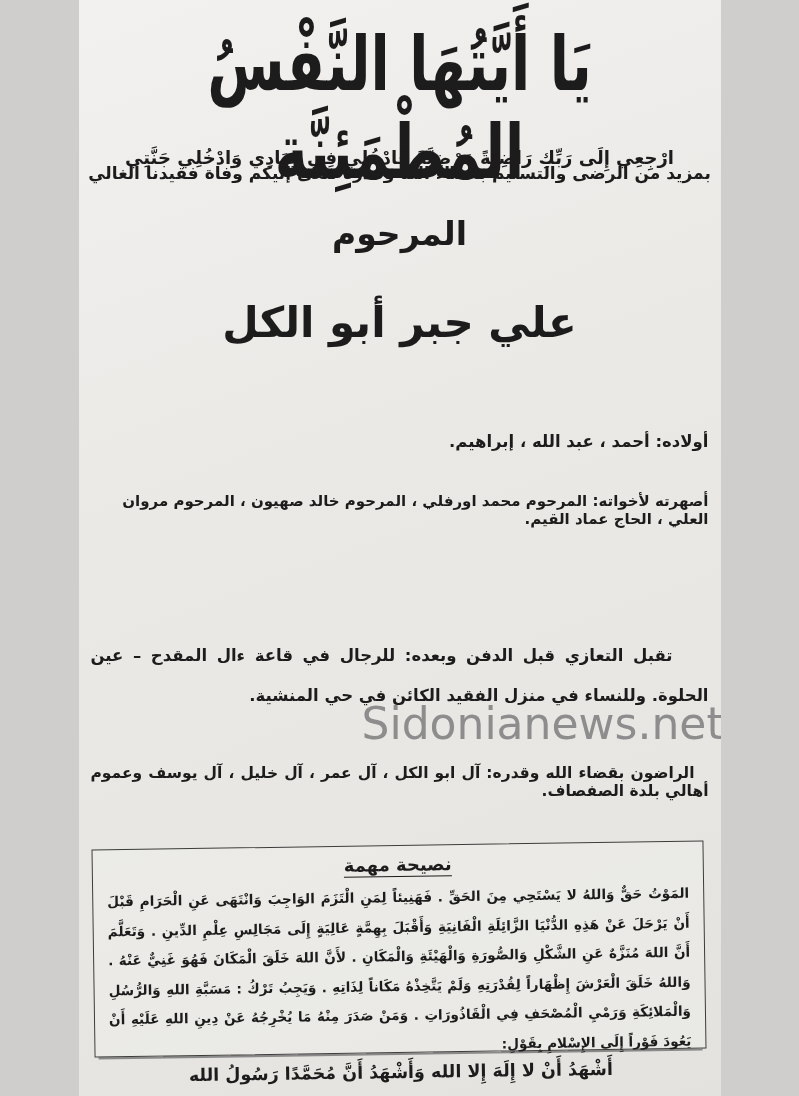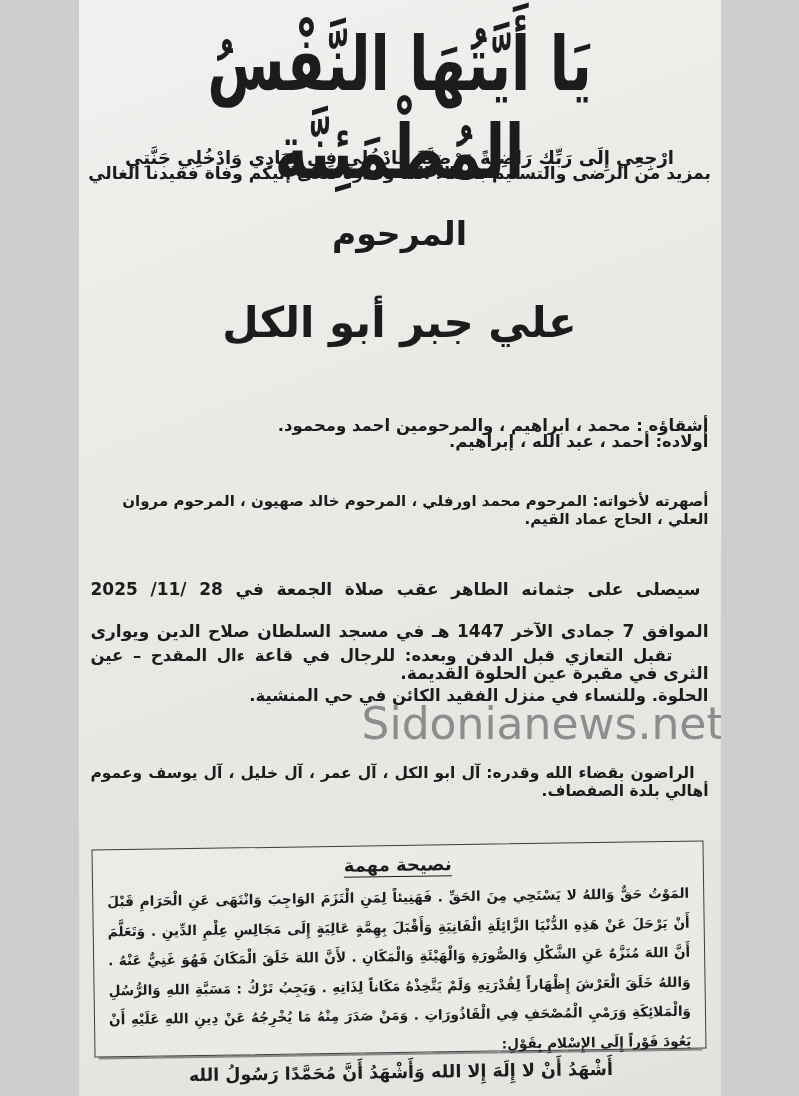--- a/index.html
+++ b/index.html
@@ -150,28 +150,26 @@
   <div class="abs calligraphy-main">يَا أَيَّتُهَا النَّفْسُ المُطْمَئِنَّة</div>
 
   <div class="abs calligraphy-verse">ارْجِعِي إِلَى رَبِّكِ رَاضِيَةً مَرْضِيَّةً فَادْخُلِي فِي عِبَادِي وَادْخُلِي جَنَّتِي</div>
 
   <div class="abs intro-line">بمزيد من الرضى والتسليم بقضاء الله وقدره ننعى إليكم وفاة فقيدنا الغالي</div>
 
   <div class="abs deceased-title">المرحوم</div>
 
   <div class="abs deceased-name">علي جبر أبو الكل</div>
 
-  <div class="abs body-text line-brothers">أشقاؤه : محمد ، ابراهيم ، والمرحومين احمد ومحمود.</div>
 
   <div class="abs body-text line-children">أولاده: أحمد ، عبد الله ، إبراهيم.</div>
 
   <div class="abs body-text line-inlaws-s">أصهرته لأخواته: المرحوم محمد اورفلي ، المرحوم خالد صهيون ، المرحوم مروان العلي ، الحاج عماد القيم.</div>
 
 
-  <div class="abs body-text para-funeral">سيصلى على جثمانه الطاهر عقب صلاة الجمعة في 28 /11/ 2025 الموافق 7 جمادى الآخر 1447 هـ في مسجد السلطان صلاح الدين ويوارى الثرى في مقبرة عين الحلوة القديمة.</div>
 
   <div class="abs body-text para-condolence">تقبل التعازي قبل الدفن وبعده: للرجال في قاعة ءال المقدح – عين الحلوة. وللنساء في منزل الفقيد الكائن في حي المنشية.</div>
 
   <div class="watermark">Sidonianews.net</div>
 
   <div class="abs body-text para-mourners">الراضون بقضاء الله وقدره: آل ابو الكل ، آل عمر ، آل خليل ، آل يوسف وعموم أهالي بلدة الصفصاف.</div>
 
   <div class="advice-box">
     <div class="advice-title">نصيحة مهمة</div>
     <div class="advice-body">المَوْتُ حَقٌّ وَاللهُ لا يَسْتَحِي مِنَ الحَقِّ . فَهَنِيئاً لِمَنِ الْتَزَمَ الوَاجِبَ وَانْتَهَى عَنِ الْحَرَامِ قَبْلَ أَنْ يَرْحَلَ عَنْ هَذِهِ الدُّنْيَا الزَّائِلَةِ الْفَانِيَةِ وَأَقْبَلَ بِهِمَّةٍ عَالِيَةٍ إِلَى مَجَالِسِ عِلْمِ الدِّينِ . وَتَعَلَّمَ أَنَّ اللهَ مُنَزَّهٌ عَنِ الشَّكْلِ وَالصُّورَةِ وَالْهَيْئَةِ وَالْمَكَانِ . لأَنَّ اللهَ خَلَقَ الْمَكَانَ فَهُوَ غَنِيٌّ عَنْهُ . وَاللهُ خَلَقَ الْعَرْشَ إِظْهَاراً لِقُدْرَتِهِ وَلَمْ يَتَّخِذْهُ مَكَاناً لِذَاتِهِ . وَيَجِبُ تَرْكُ : مَسَبَّةِ اللهِ وَالرُّسُلِ وَالْمَلائِكَةِ وَرَمْيِ الْمُصْحَفِ فِي الْقَاذُورَاتِ . وَمَنْ صَدَرَ مِنْهُ مَا يُخْرِجُهُ عَنْ دِينِ اللهِ عَلَيْهِ أَنْ يَعُودَ فَوْراً إِلَى الإِسْلامِ بِقَوْلِ:</div>

